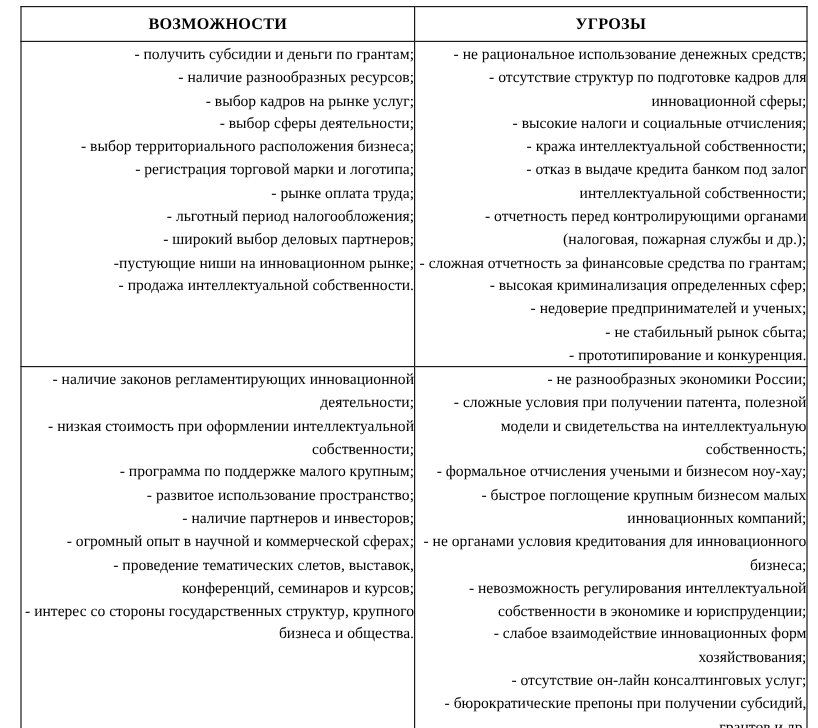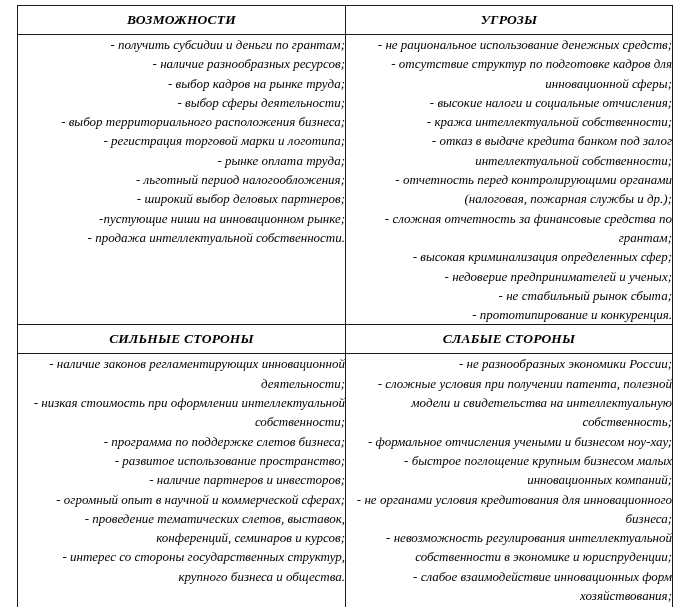--- a/index.html
+++ b/index.html
@@ -25,21 +25,20 @@
     left: 17px;
     top: 5px;
     width: 655px;
     border-collapse: collapse;
     table-layout: fixed;
   }
   .swot-table td {
     border: 1px solid #1a1a1a;
     vertical-align: top;
     padding: 0;
-    font-style: italic;
   }
   .col-left  { width: 328px; }
   .col-right { width: 327px; }
 
   .hdr-cell {
     height: 28px;
     text-align: center;
     vertical-align: middle;
   }
   .hdr-text {
@@ -87,21 +86,21 @@
         </td>
         <td class="hdr-cell">
           <div class="hdr-text">УГРОЗЫ</div>
         </td>
       </tr>
       <tr>
         <td class="body-cell tall-top">
           <ul class="items">
               <li>- получить субсидии и деньги по грантам;</li>
               <li>- наличие разнообразных ресурсов;</li>
-              <li>- выбор кадров на рынке труда;</li>
+              <li>- выбор кадров на рынке услуг;</li>
               <li>- выбор сферы деятельности;</li>
               <li>- выбор территориального расположения бизнеса;</li>
               <li>- регистрация торговой марки и логотипа;</li>
               <li>- рынке оплата труда;</li>
               <li>- льготный период налогообложения;</li>
               <li>- широкий выбор деловых партнеров;</li>
               <li>-пустующие ниши на инновационном рынке;</li>
               <li>- продажа интеллектуальной собственности.</li>
             </ul>
         </td>
@@ -115,33 +114,25 @@
               <li>- отчетность перед контролирующими органами (налоговая, пожарная службы и др.);</li>
               <li>- сложная отчетность за финансовые средства по грантам;</li>
               <li>- высокая криминализация определенных сфер;</li>
               <li>- недоверие предпринимателей и ученых;</li>
               <li>- не стабильный рынок сбыта;</li>
               <li>- прототипирование и конкуренция.</li>
             </ul>
         </td>
       </tr>
       <tr>
-        <td class="hdr-cell">
-          <div class="hdr-text">СИЛЬНЫЕ СТОРОНЫ</div>
-        </td>
-        <td class="hdr-cell">
-          <div class="hdr-text">СЛАБЫЕ СТОРОНЫ</div>
-        </td>
-      </tr>
-      <tr>
         <td class="body-cell tall-bottom">
           <ul class="items">
               <li>- наличие законов регламентирующих инновационной деятельности;</li>
               <li>- низкая стоимость при оформлении интеллектуальной собственности;</li>
-              <li>- программа по поддержке слетов бизнеса;</li>
+              <li>- программа по поддержке малого крупным;</li>
               <li>- развитое использование пространство;</li>
               <li>- наличие партнеров и инвесторов;</li>
               <li>- огромный опыт в научной и коммерческой сферах;</li>
               <li>- проведение тематических слетов, выставок, конференций, семинаров и курсов;</li>
               <li>- интерес со стороны государственных структур, крупного бизнеса и общества.</li>
             </ul>
         </td>
         <td class="body-cell tall-bottom">
           <ul class="items">
               <li>- не разнообразных экономики России;</li>

